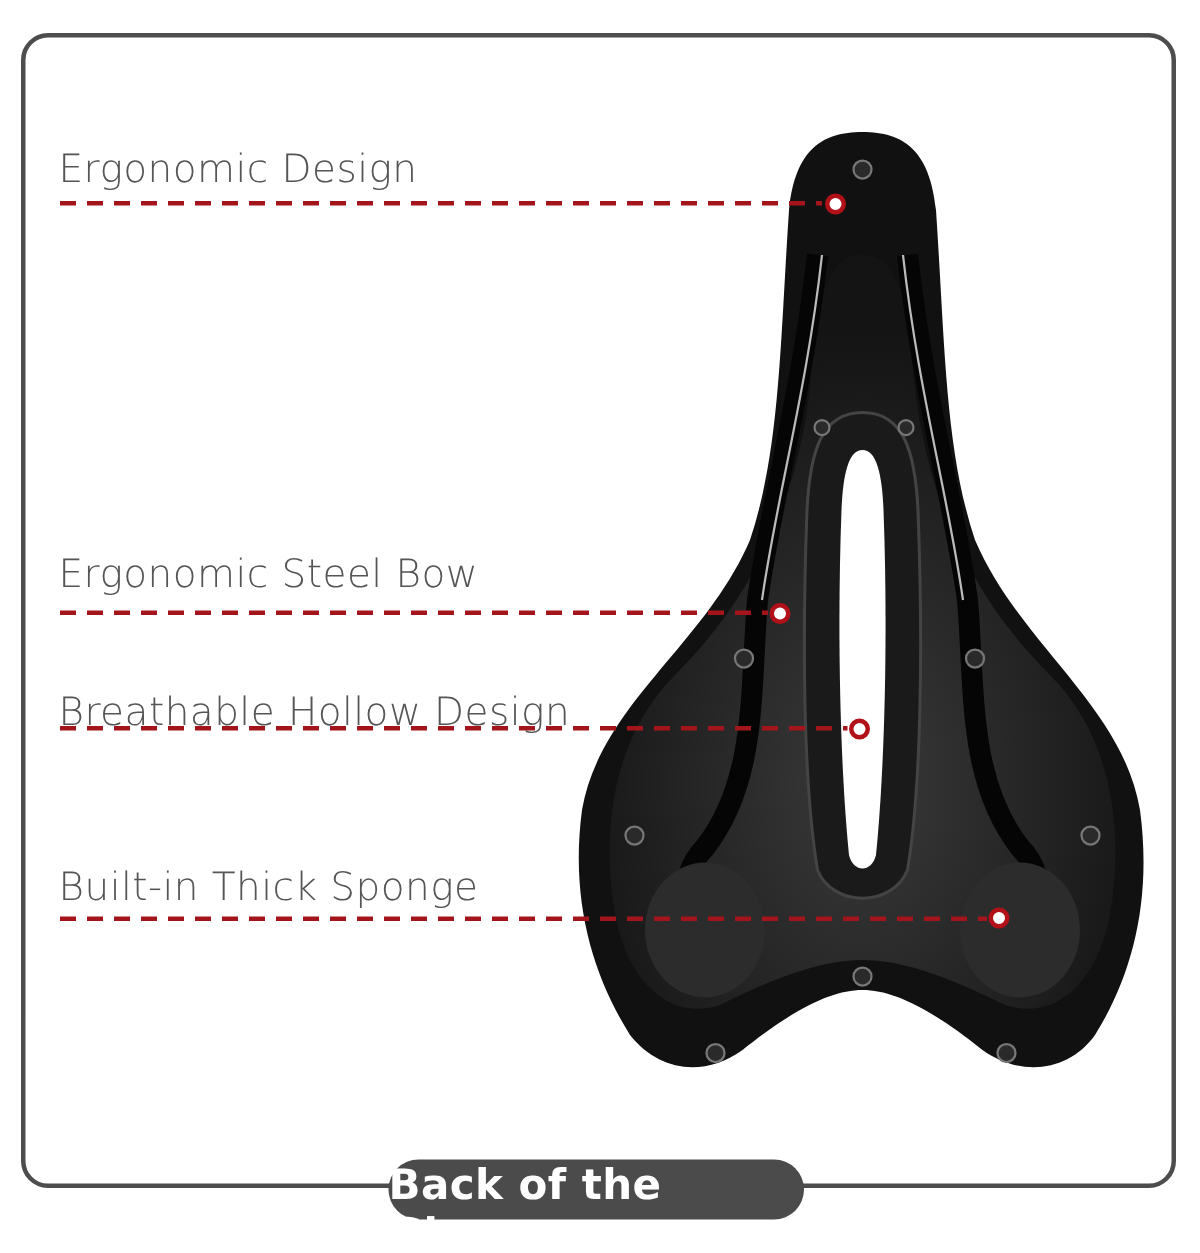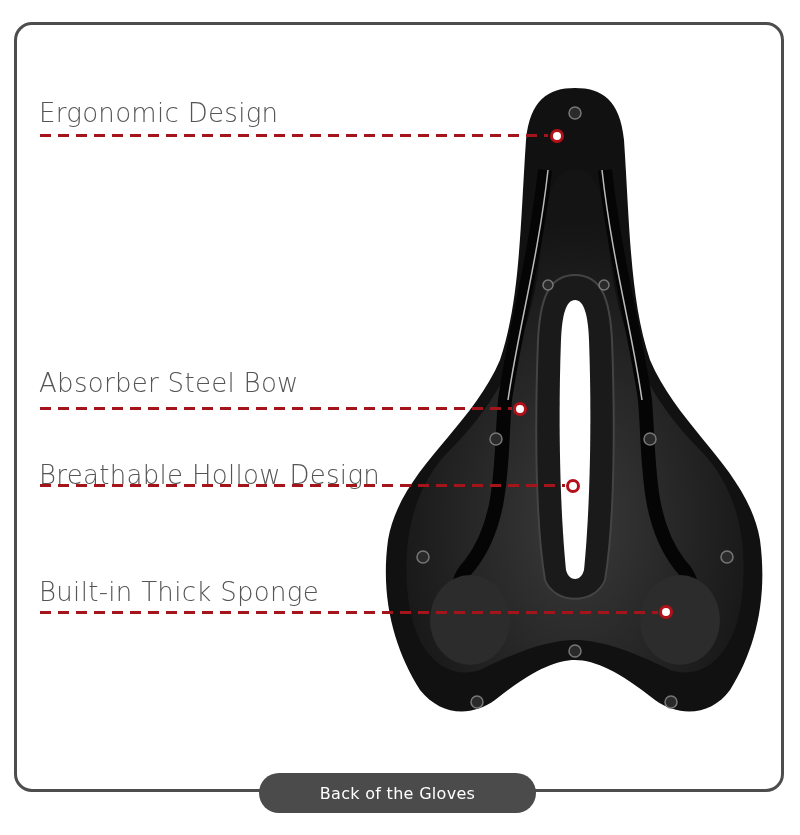--- a/index.html
+++ b/index.html
@@ -4,21 +4,21 @@
 <style>
   html,body{margin:0;padding:0;background:#fff;}
   body{width:800px;height:835px;position:relative;overflow:hidden;font-family:"DejaVu Sans","Liberation Sans",sans-serif;}
   .frame{position:absolute;left:14px;top:22px;width:770px;height:770px;border:3px solid #4d4d4d;border-radius:18px;box-sizing:border-box;}
   .label{position:absolute;left:39px;font-size:26px;color:#555;letter-spacing:0.3px;font-weight:300;white-space:nowrap;}
   .dash{position:absolute;left:40px;height:3px;
         background-image:linear-gradient(to right,#a3141b 0,#a3141b 11px,transparent 11px,transparent 18px);
         background-size:18px 3px;background-repeat:repeat-x;}
   .dot{position:absolute;width:8px;height:8px;border:3px solid #b3111a;border-radius:50%;background:#fff;transform:translate(-7px,-7px);}
   .pill{position:absolute;left:259px;top:773px;width:277px;height:40px;background:#4b4b4b;border-radius:20px;
-        color:#fff;font-size:16px;display:flex;align-items:center;justify-content:center;letter-spacing:0.3px;}
+        color:#fff;font-size:28px;display:flex;justify-content:center;letter-spacing:0.3px;font-weight:bold;}
   svg.saddle{position:absolute;left:0;top:0;}
 </style>
 </head>
 <body>
 
 <div class="frame"></div>
 
 <svg class="saddle" width="800" height="835" viewBox="0 0 800 835">
   <defs>
     <radialGradient id="g1" cx="50%" cy="70%" r="60%">
@@ -54,21 +54,21 @@
     <circle cx="671" cy="702" r="6"></circle>
     <circle cx="548" cy="285" r="5"></circle>
     <circle cx="604" cy="285" r="5"></circle>
   </g>
 </svg>
 
 <div class="label" style="top:98px">Ergonomic Design</div>
 <div class="dash" style="top:134px;width:508px"></div>
 <div class="dot" style="left:557px;top:136px"></div>
 
-<div class="label" style="top:368px">Absorber Steel Bow</div>
+<div class="label" style="top:368px">Ergonomic Steel Bow</div>
 <div class="dash" style="top:407px;width:472px"></div>
 <div class="dot" style="left:520px;top:409px"></div>
 
 <div class="label" style="top:460px">Breathable Hollow Design</div>
 <div class="dash" style="top:484px;width:525px"></div>
 <div class="dot" style="left:573px;top:486px"></div>
 
 <div class="label" style="top:577px">Built-in Thick Sponge</div>
 <div class="dash" style="top:611px;width:618px"></div>
 <div class="dot" style="left:666px;top:612px"></div>

